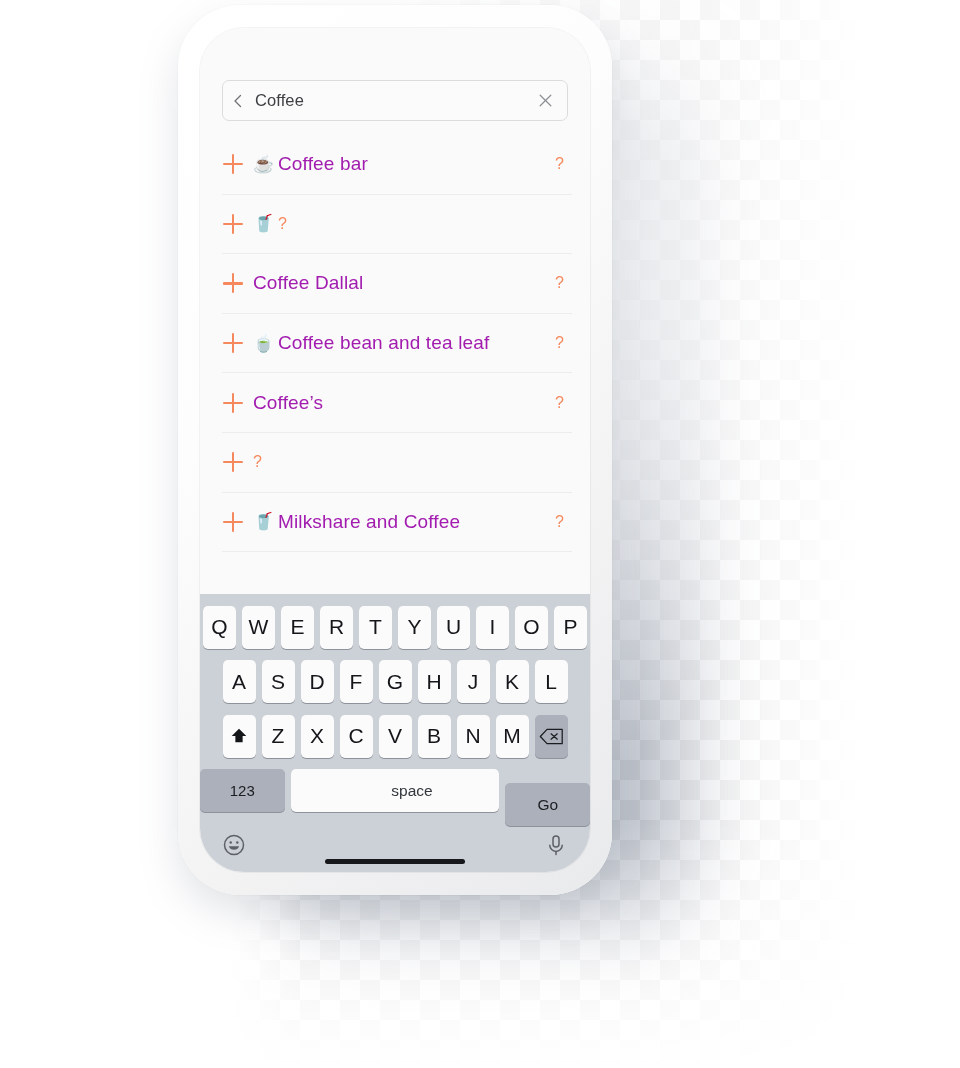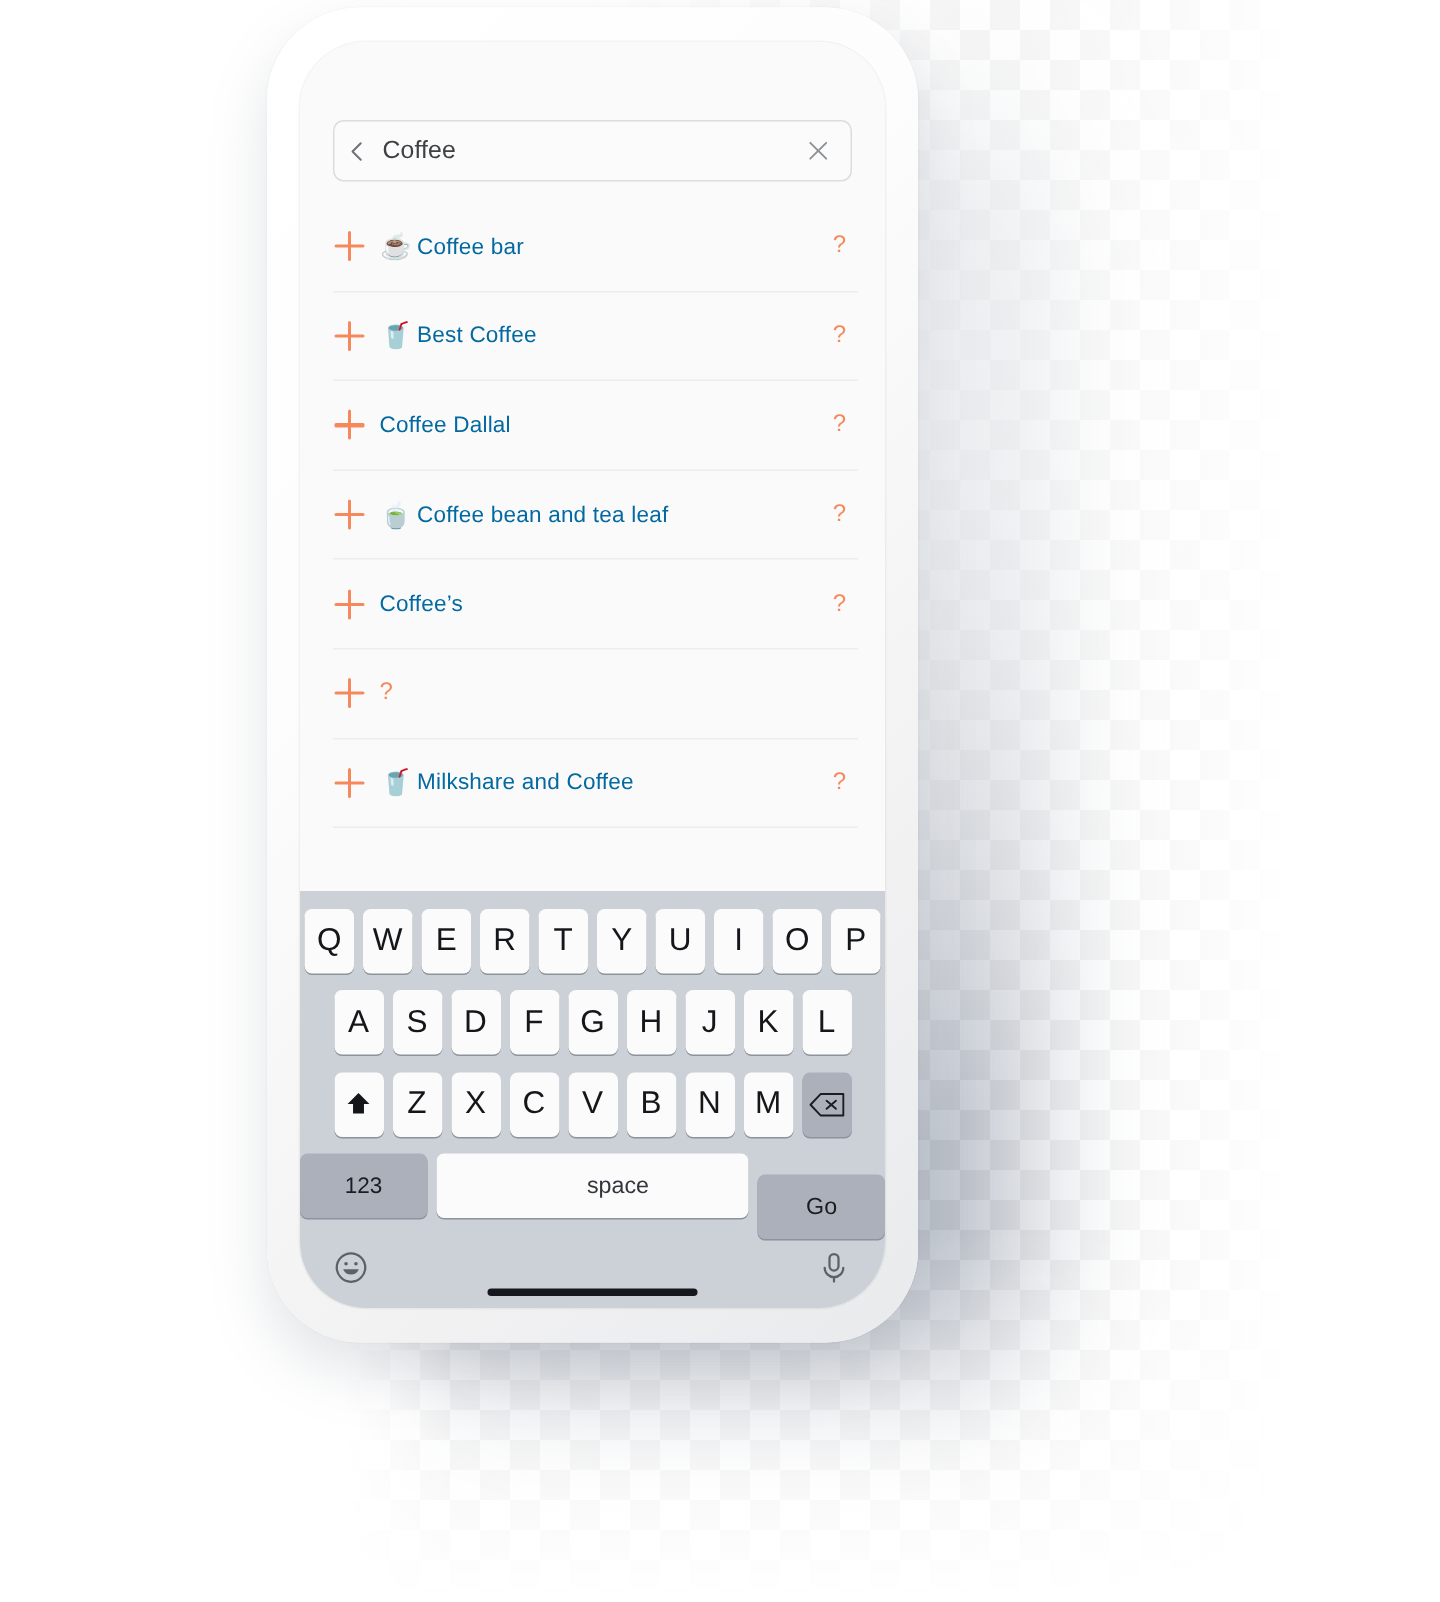--- a/index.html
+++ b/index.html
@@ -173,22 +173,22 @@
   .emoji {
     flex: 0 0 auto;
     font-size: 17px;
     line-height: 1;
     width: 22px;
     text-align: center;
     margin-right: 3px;
   }
   .row-label {
     flex: 1 1 auto;
-    font-size: 15px;
-    color: #0369a1;
+    font-size: 19px;
+    color: #a21caf;
     letter-spacing: .15px;
     white-space: nowrap;
   }
   .qmark {
     flex: 0 0 auto;
     font-size: 16px;
     color: #f5895d;
     padding-right: 8px;
     font-weight: 400;
   }
@@ -318,21 +318,20 @@
         <div class="row">
           <span class="plus"></span>
           <span class="emoji">☕</span>
           <span class="row-label">Coffee bar</span>
           <span class="qmark">?</span>
         </div>
 
         <div class="row">
           <span class="plus"></span>
           <span class="emoji">🥤</span>
-          <span class="row-label">Best Coffee</span>
           <span class="qmark">?</span>
         </div>
 
         <div class="row">
           <span class="plus"></span>
 
           <span class="row-label">Coffee Dallal</span>
           <span class="qmark">?</span>
         </div>
 

